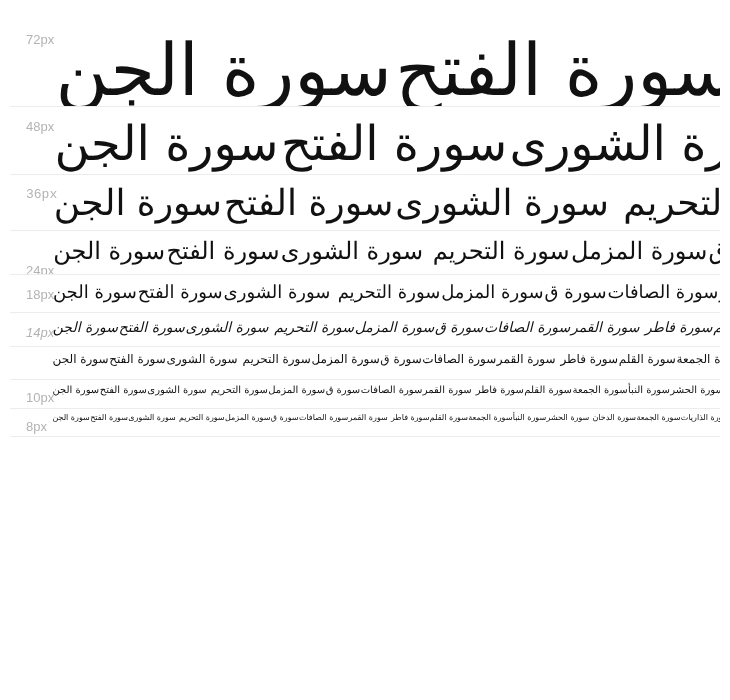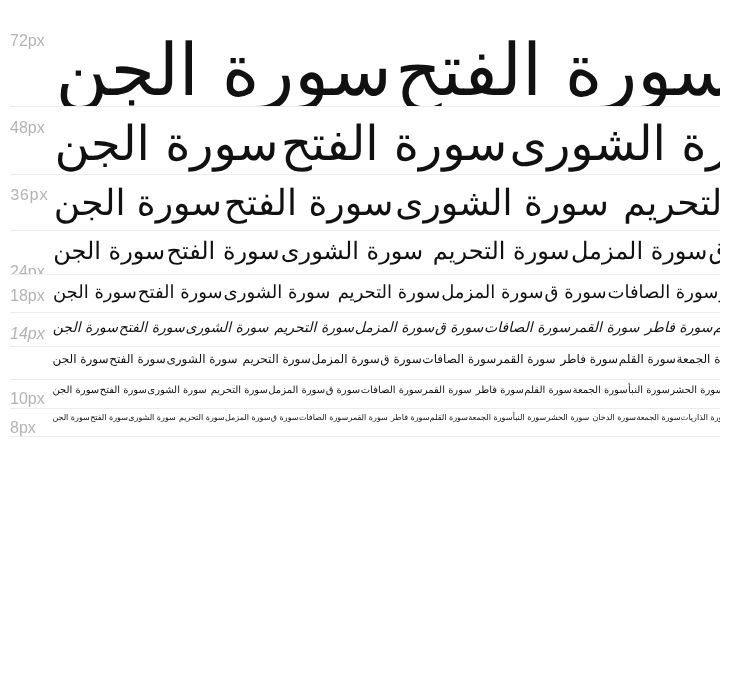--- a/index.html
+++ b/index.html
@@ -18,23 +18,23 @@
     }
     .row {
       position: relative;
       border-bottom: 1px solid #ececec;
       overflow: hidden;
       white-space: nowrap;
       box-sizing: border-box;
     }
     .size-label {
       position: absolute;
-      left: 0;
+      left: 16px;
       font-family: "Liberation Sans", sans-serif;
-      font-size: 16px;
+      font-size: 13px;
       color: #b3b3b3;
     }
     .sample {
       position: absolute;
       left: 42px;
       white-space: nowrap;
       color: #111111;
       font-family: "DejaVu Serif", serif;
       line-height: 1;
       direction: ltr;

